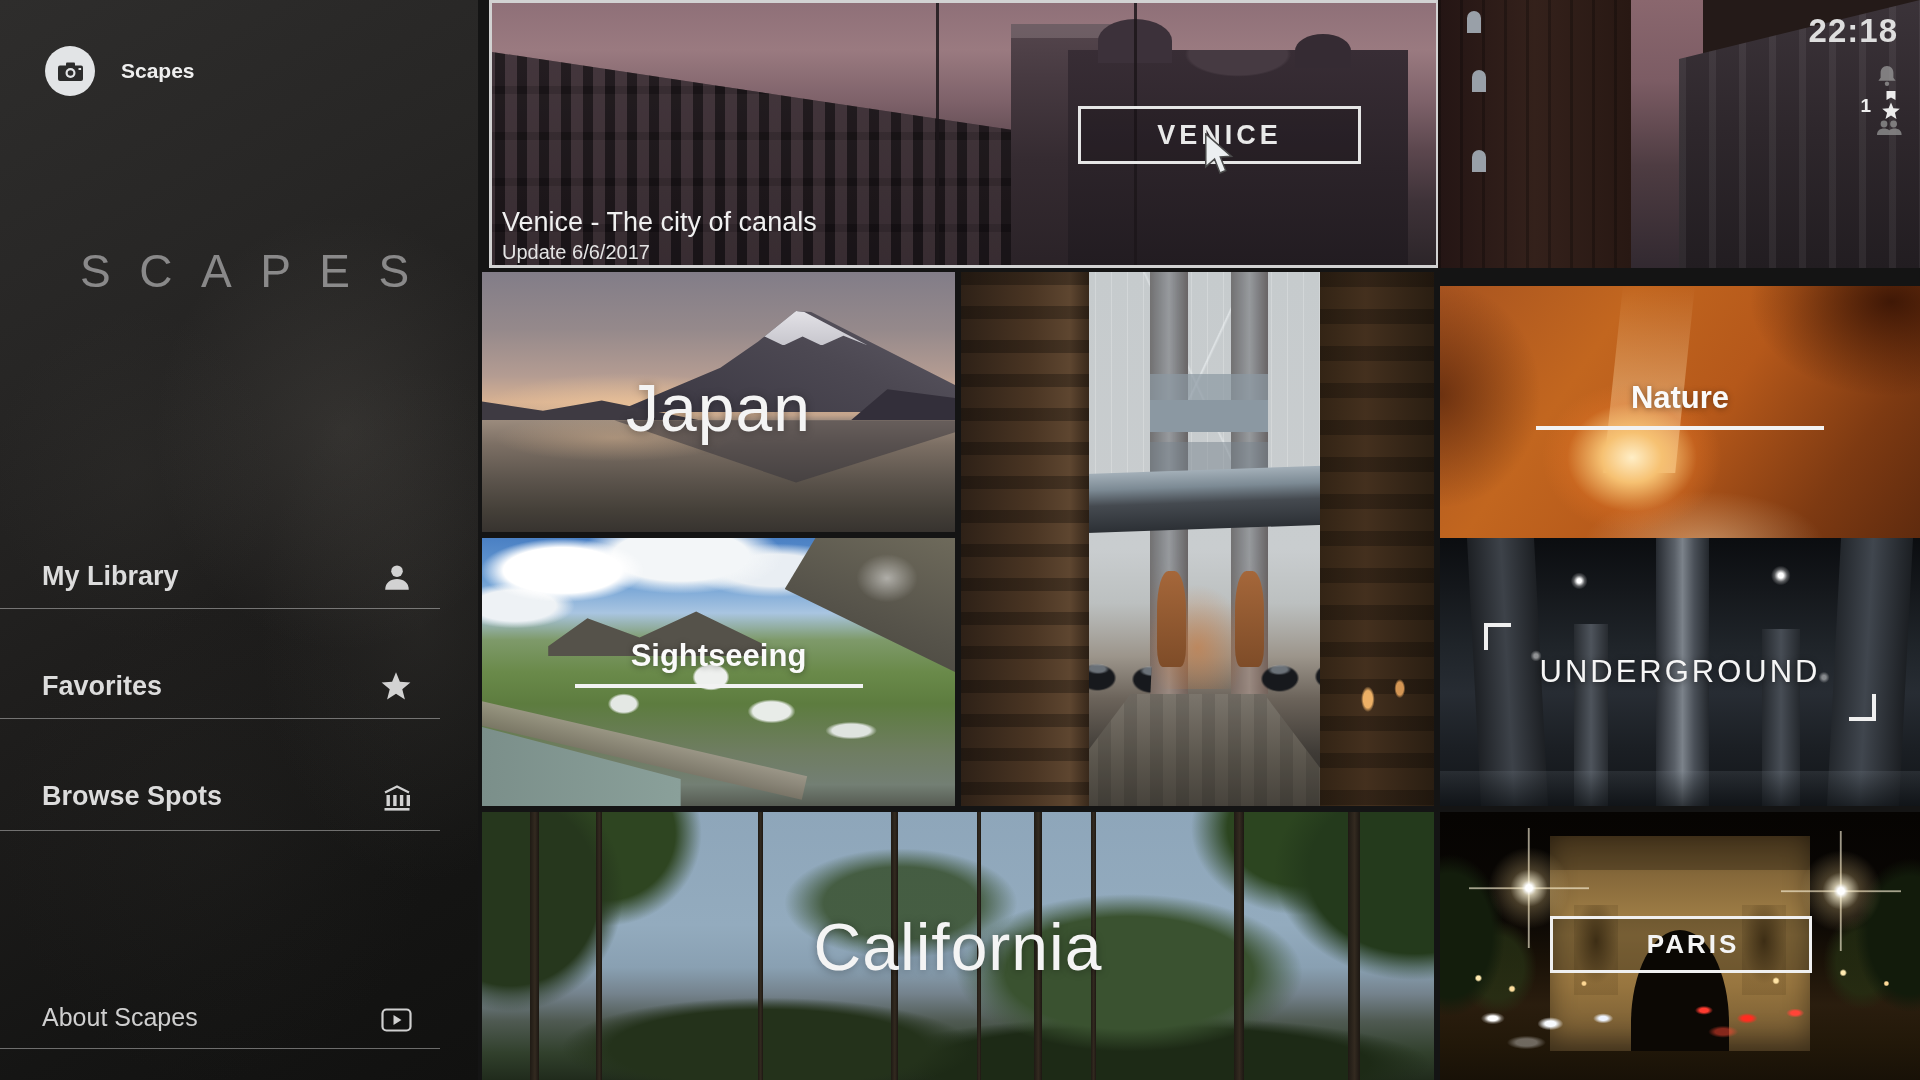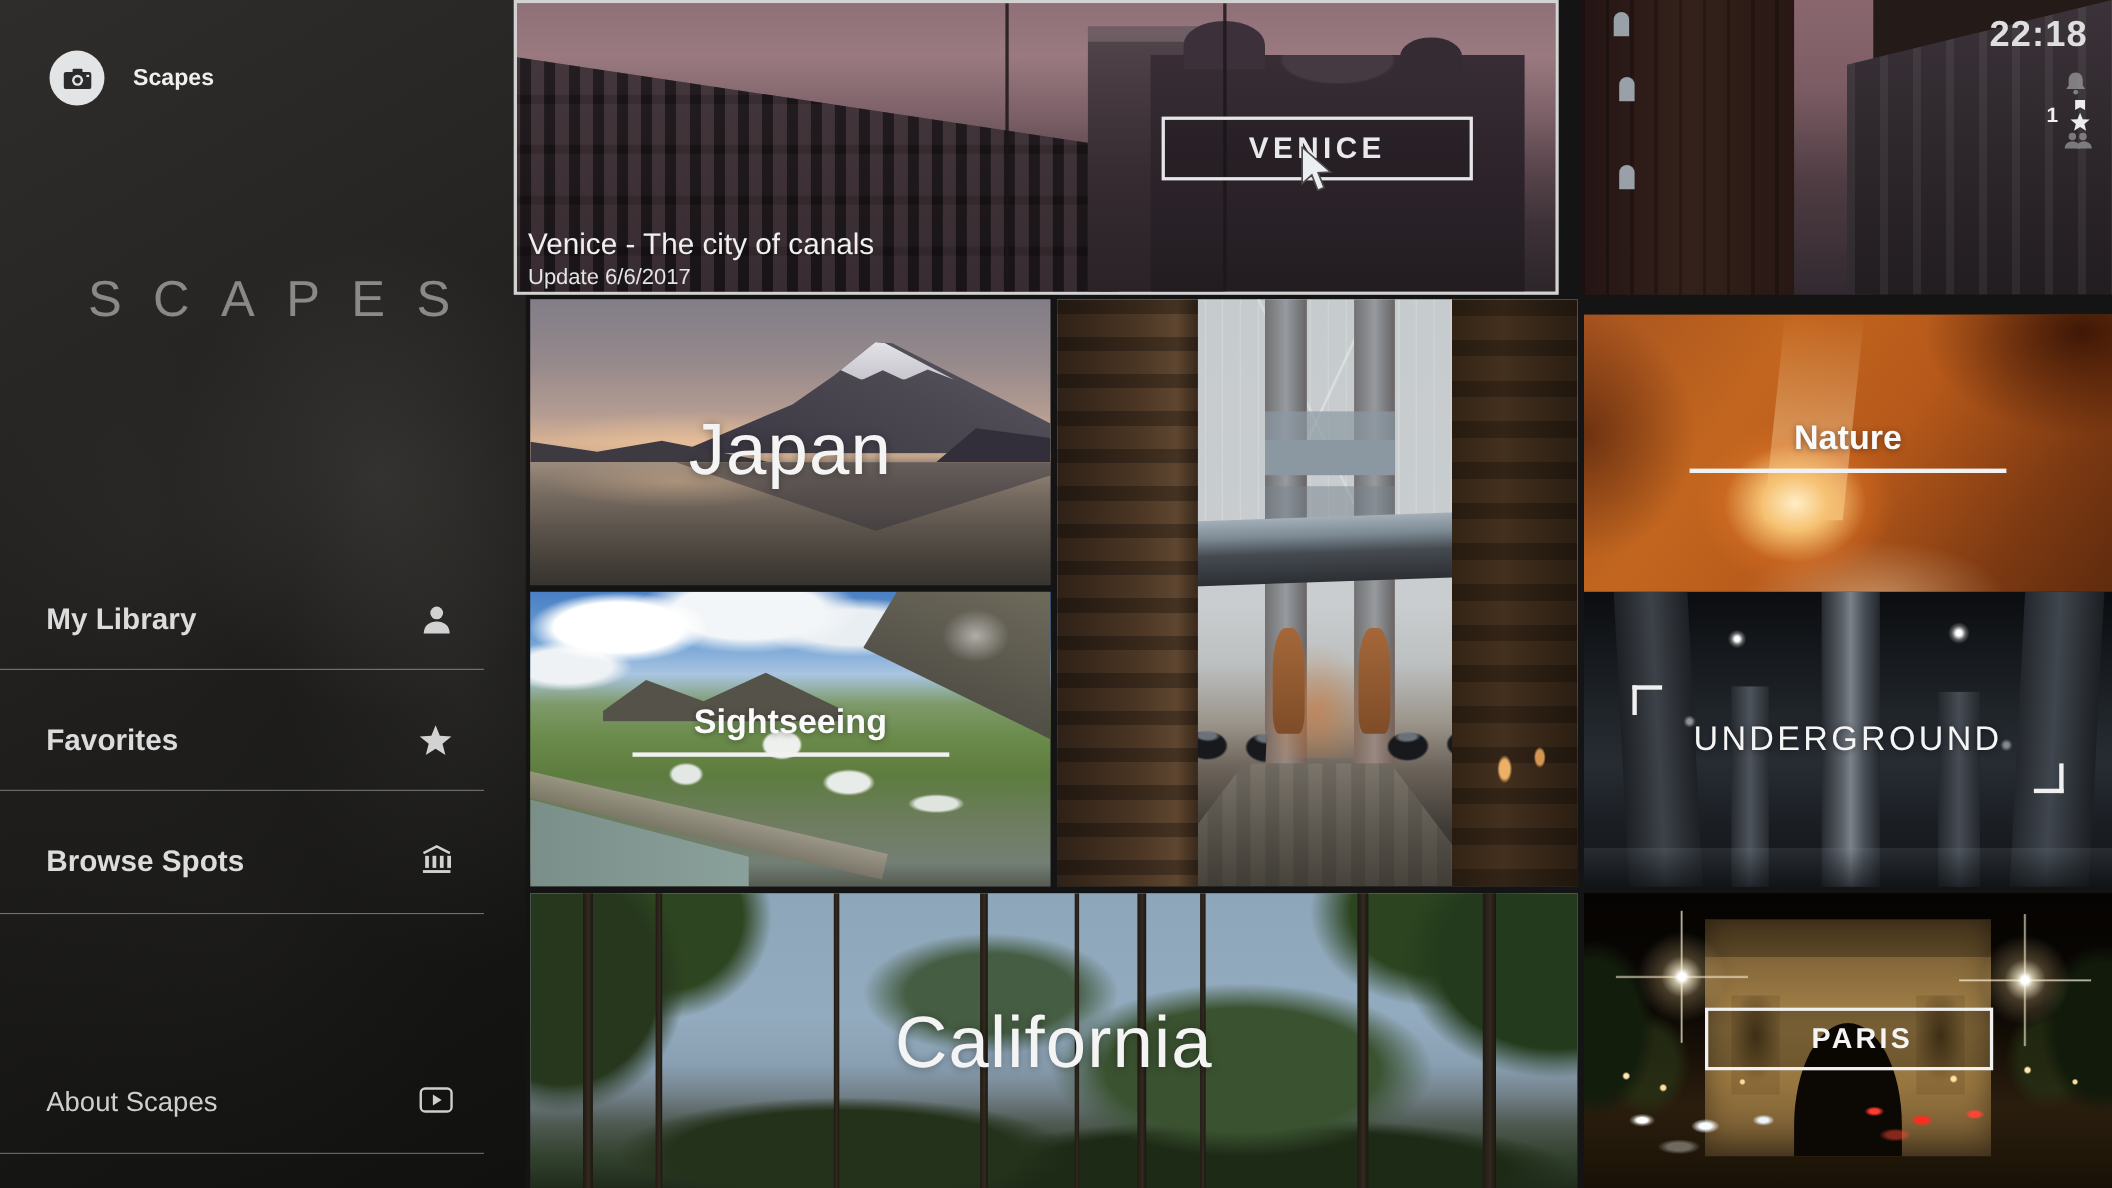--- a/index.html
+++ b/index.html
@@ -16,31 +16,31 @@
       radial-gradient(60% 30% at 45% 78%, rgba(60,58,54,.10), transparent 75%),
       linear-gradient(150deg,#2e2d2c 0%,#272625 28%,#1e1d1c 55%,#151514 80%,#111110 100%);
   }
   .logo-row { position:absolute; left:45px; top:46px; display:flex; align-items:center; gap:26px; }
   .logo-badge { width:50px; height:50px; border-radius:50%; background:#e2e4e6;
     display:flex; align-items:center; justify-content:center; }
   .logo-label { font-size:21px; font-weight:700; color:#efefef; }
   .wordmark { position:absolute; left:80px; top:244px; font-size:46px; font-weight:300;
     letter-spacing:0.62em; color:rgba(228,228,230,.52); }
   .menu-item { position:absolute; left:42px; width:370px; height:44px;
-    display:flex; align-items:flex-start; justify-content:space-between; cursor:pointer; }
+    display:flex; align-items:flex-end; justify-content:space-between; cursor:pointer; }
   .mi-label { font-size:27px; font-weight:700; color:#dcdcdc; }
   .menu-item.thin .mi-label { font-weight:300; font-size:25px; color:#cfcfcf; }
   .divider { position:absolute; left:0; width:440px; height:1px; background:rgba(255,255,255,.38); }
 
   
   .tile { position:absolute; overflow:hidden; cursor:pointer; }
   .layer { position:absolute; }
 
   
-  .tile-venice { left:467px; top:0; width:950px; height:268px; border:3px solid #d2d2d2;
+  .tile-venice { left:489px; top:0; width:950px; height:268px; border:3px solid #d2d2d2;
     background:linear-gradient(180deg,#8f7078 0%,#9a7a80 18%,#7d6169 38%,#5c474e 56%,#3e3238 76%,#2c2529 100%); }
   .v-arcade { left:-2%; top:14%; width:60%; height:90%;
     background:repeating-linear-gradient(90deg, rgba(0,0,0,.38) 0 10px, rgba(96,76,82,.28) 10px 22px),
                repeating-linear-gradient(180deg, rgba(0,0,0,.25) 0 8px, transparent 8px 46px),
                linear-gradient(180deg,#3a2f35 0%,#271f24 100%);
     clip-path:polygon(0 4%,100% 40%,100% 100%,0 100%); }
   .v-clocktower { left:55%; top:8%; width:13%; height:94%;
     background:linear-gradient(180deg,#55464d 0%,#473a41 22%,#352b31 55%,#2a2227 100%);
     box-shadow:inset 0 14px 0 rgba(190,170,175,.25); }
   .v-basilica { right:3%; bottom:0; width:36%; height:82%;

